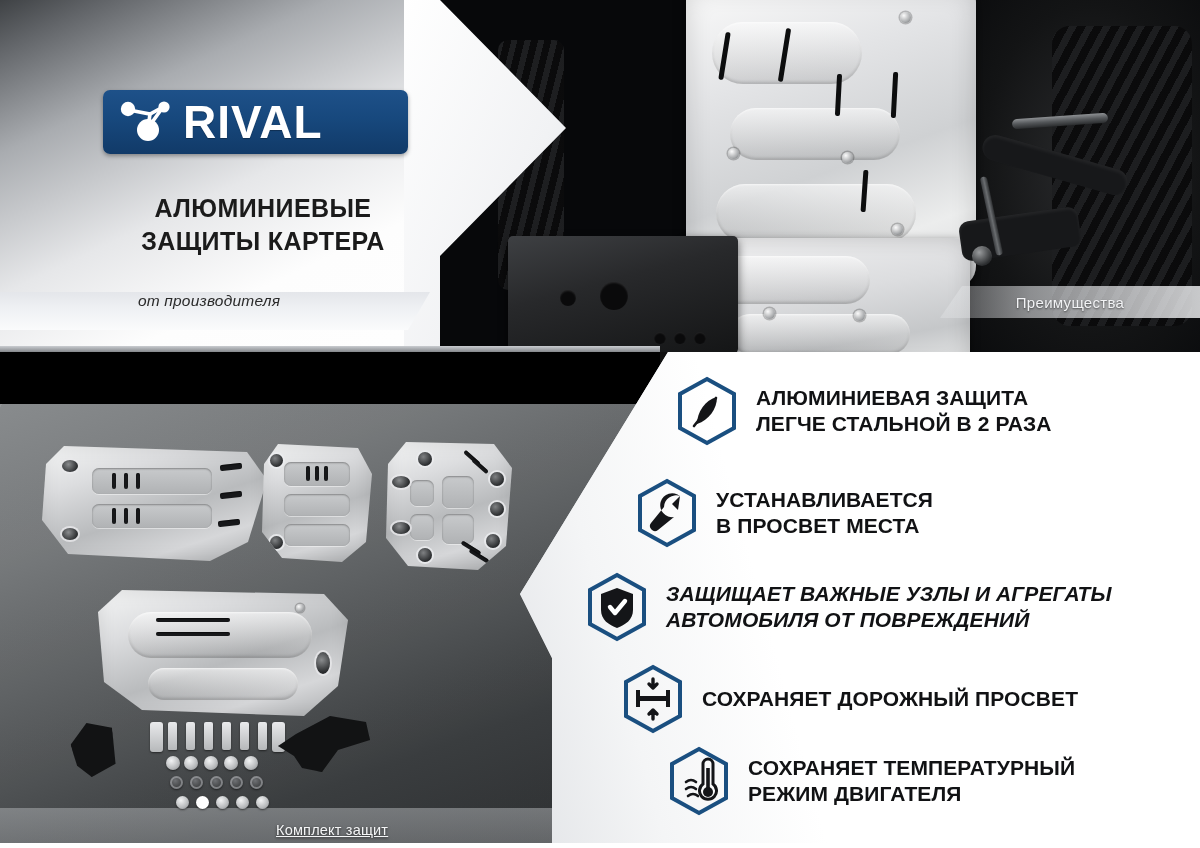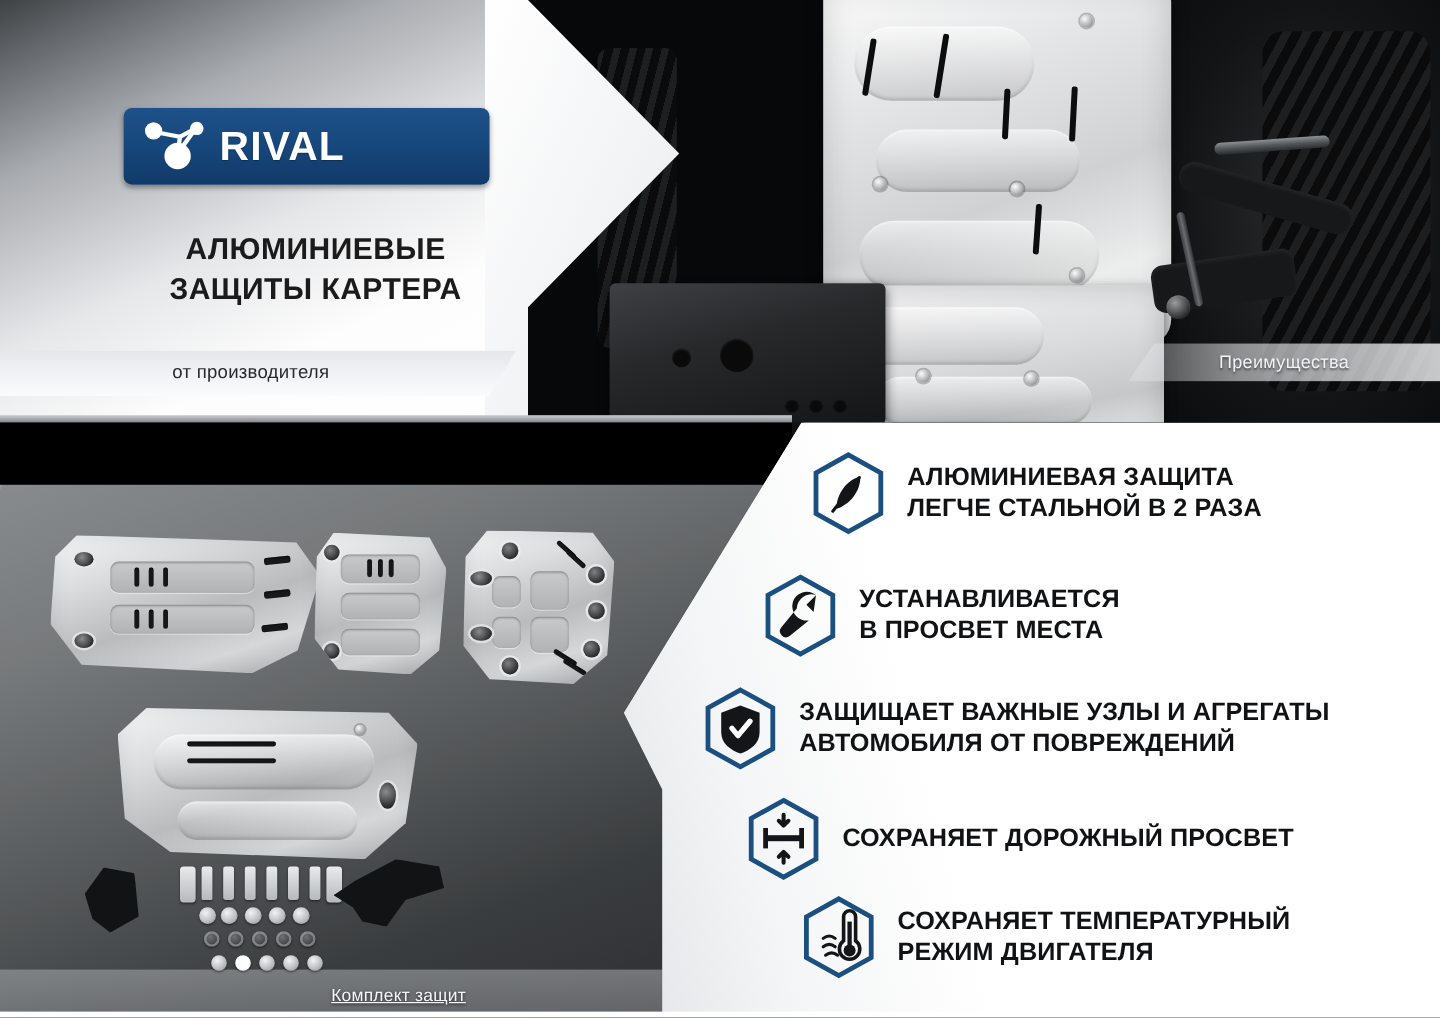--- a/index.html
+++ b/index.html
@@ -28,36 +28,36 @@
   
   .logo-plate{
     position:absolute; left:103px; top:90px; width:305px; height:64px;
     background:linear-gradient(180deg,#1e5189 0%,#17487d 45%,#113a68 100%);
     border-radius:7px;
     box-shadow:0 2px 4px rgba(0,0,0,.35);
     display:flex; align-items:center;
   }
   .logo-mark{ width:62px; height:50px; margin-left:14px; flex:0 0 auto; }
   .logo-word{
-    color:#ffffff; font-size:34px; font-weight:bold; letter-spacing:1px;
+    color:#ffffff; font-size:46px; font-weight:bold; letter-spacing:1px;
     font-family:"Liberation Sans", sans-serif; line-height:1;
     margin-left:4px; text-shadow:0 1px 1px rgba(0,0,0,.3);
   }
 
   .headline{
     position:absolute; left:103px; top:192px; width:320px;
     text-align:center; color:#1b1b1b;
     font-size:25px; font-weight:bold; line-height:1.32; letter-spacing:.4px;
   }
 
   .subbanner{
     position:absolute; left:0; top:292px; width:430px; height:38px;
     background:linear-gradient(180deg,#e4e6ea 0%,#eff1f4 45%,#fafbfc 100%);
     clip-path:polygon(0 0, 430px 0, 408px 38px, 0 38px);
-    display:flex; align-items:center; justify-content:center;
+    display:flex; justify-content:center;font-style:italic;
   }
   .subbanner span{
     color:#2a2a2a; font-size:15.5px; letter-spacing:.2px;
     padding-right:12px;
   }
 
   
   .photo-top{
     position:absolute; left:420px; top:0; width:780px; height:352px;
     background:#0b0c0d;
@@ -458,21 +458,21 @@
       <svg class="hexicon" viewBox="0 0 62 70">
         <polygon points="31,3 58,18 58,52 31,67 4,52 4,18" fill="none" stroke="#1a4f80" stroke-width="4"></polygon>
         <path d="M44 18 a12 12 0 1 0 -6 21 L22 52 a5 5 0 0 1 -7 -7 L28 29 a12 12 0 0 1 16 -11 L36 26 l6 6 Z" fill="#141518"></path>
       </svg>
       <div class="feature-text">
         <div>УСТАНАВЛИВАЕТСЯ</div>
         <div>В ПРОСВЕТ МЕСТА</div>
       </div>
     </div>
 
-    <div class="feature" style="left:-50px;top:212px;">
+    <div class="feature" style="left:-50px;top:212px;font-style:italic;">
       <svg class="hexicon" viewBox="0 0 62 70">
         <polygon points="31,3 58,18 58,52 31,67 4,52 4,18" fill="none" stroke="#1a4f80" stroke-width="4"></polygon>
         <path d="M31 16 L47 22 V38 C47 48, 39 53, 31 56 C23 53, 15 48, 15 38 V22 Z" fill="#141518"></path>
         <path d="M24 35 l5 6 10 -12" stroke="#ffffff" stroke-width="4.4" fill="none" stroke-linecap="round" stroke-linejoin="round"></path>
       </svg>
       <div class="feature-text">
         <div>ЗАЩИЩАЕТ ВАЖНЫЕ УЗЛЫ И АГРЕГАТЫ</div>
         <div>АВТОМОБИЛЯ ОТ ПОВРЕЖДЕНИЙ</div>
       </div>
     </div>

